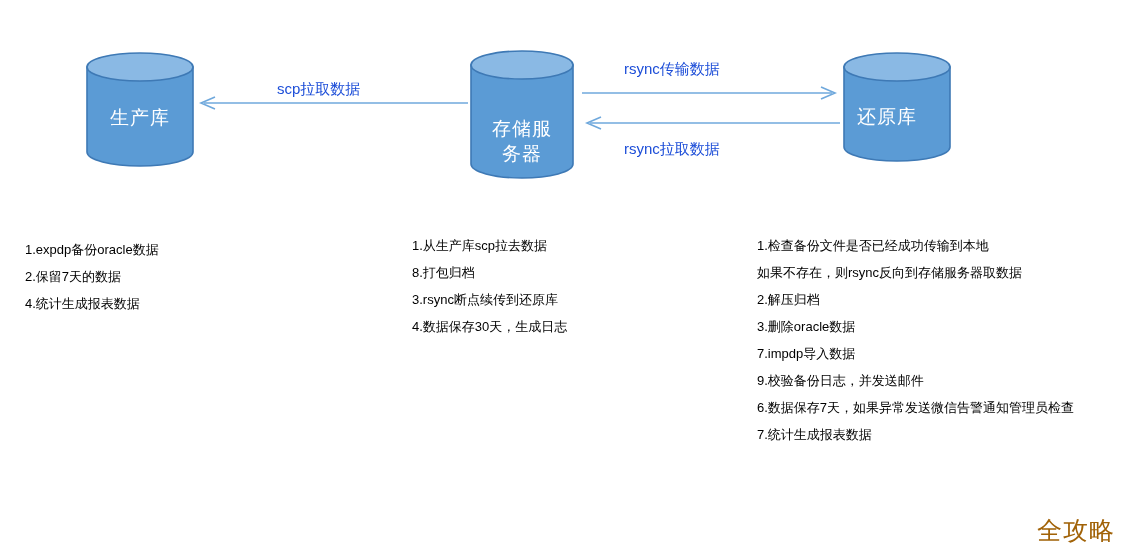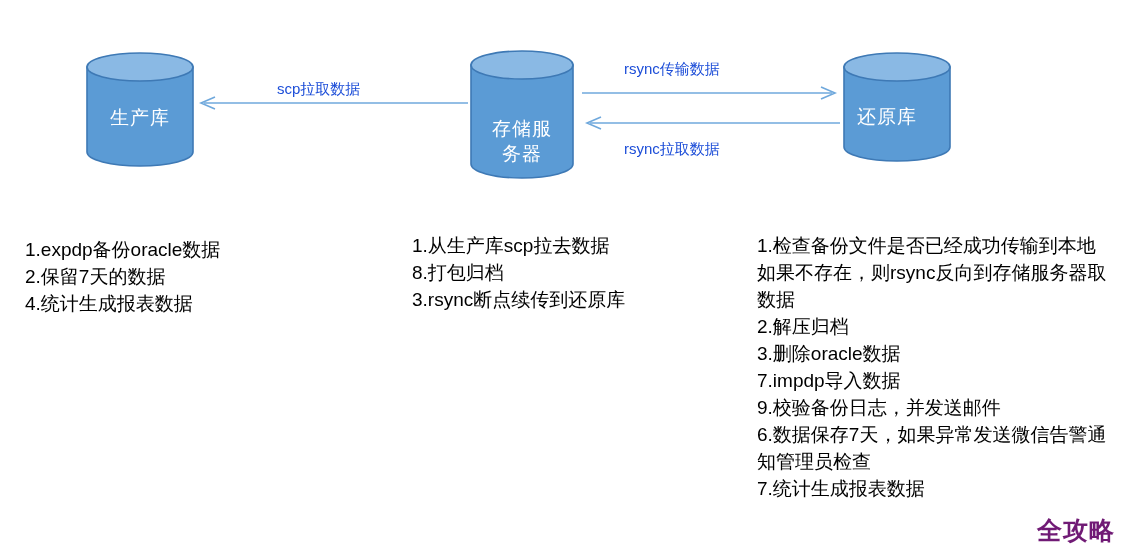--- a/index.html
+++ b/index.html
@@ -73,40 +73,40 @@
     color: #1d4ed8;
     white-space: nowrap;
   }
   #label-scp        { left: 277px; top: 78px; }
   #label-rsync-push { left: 624px; top: 58px; }
   #label-rsync-pull { left: 624px; top: 138px; }
 
   
   .notes {
     position: absolute;
-    font-size: 19px;
+    font-size: 13px;
     line-height: 27px;
     color: #000000;
   }
   .notes .line {
     white-space: pre-wrap;
   }
   #notes-production { left: 25px;  top: 236px; width: 370px; }
   #notes-storage    { left: 412px; top: 232px; width: 330px; }
   #notes-restore    { left: 757px; top: 232px; width: 360px; }
 
   
   #watermark {
     position: absolute;
     right: 14px;
     bottom: 8px;
     font-size: 25px;
-    font-weight: bold;
+    font-weight: normal;
     letter-spacing: 1px;
-    color: #701a75;
+    color: #a16207;
     text-shadow: 1px 1px 0 #ffffff;
   }
 </style>
 </head>
 <body>
 
 <div id="canvas">
 
   <div class="cylinder" id="cyl-production">
     <svg class="cyl-svg" width="108" height="115" viewBox="0 0 108 115">
@@ -154,20 +154,21 @@
   <div class="notes" id="notes-production">
     <div class="line">1.expdp备份oracle数据</div>
     <div class="line">2.保留7天的数据</div>
     <div class="line">4.统计生成报表数据</div>
   </div>
 
   <div class="notes" id="notes-storage">
     <div class="line">1.从生产库scp拉去数据</div>
     <div class="line">8.打包归档</div>
     <div class="line">3.rsync断点续传到还原库</div>
+    <div class="line">4.数据保存30天，生成日志</div>
   </div>
 
   <div class="notes" id="notes-restore">
     <div class="line">1.检查备份文件是否已经成功传输到本地</div>
     <div class="line">如果不存在，则rsync反向到存储服务器取数据</div>
     <div class="line">2.解压归档</div>
     <div class="line">3.删除oracle数据</div>
     <div class="line">7.impdp导入数据</div>
     <div class="line">9.校验备份日志，并发送邮件</div>
     <div class="line">6.数据保存7天，如果异常发送微信告警通知管理员检查</div>

